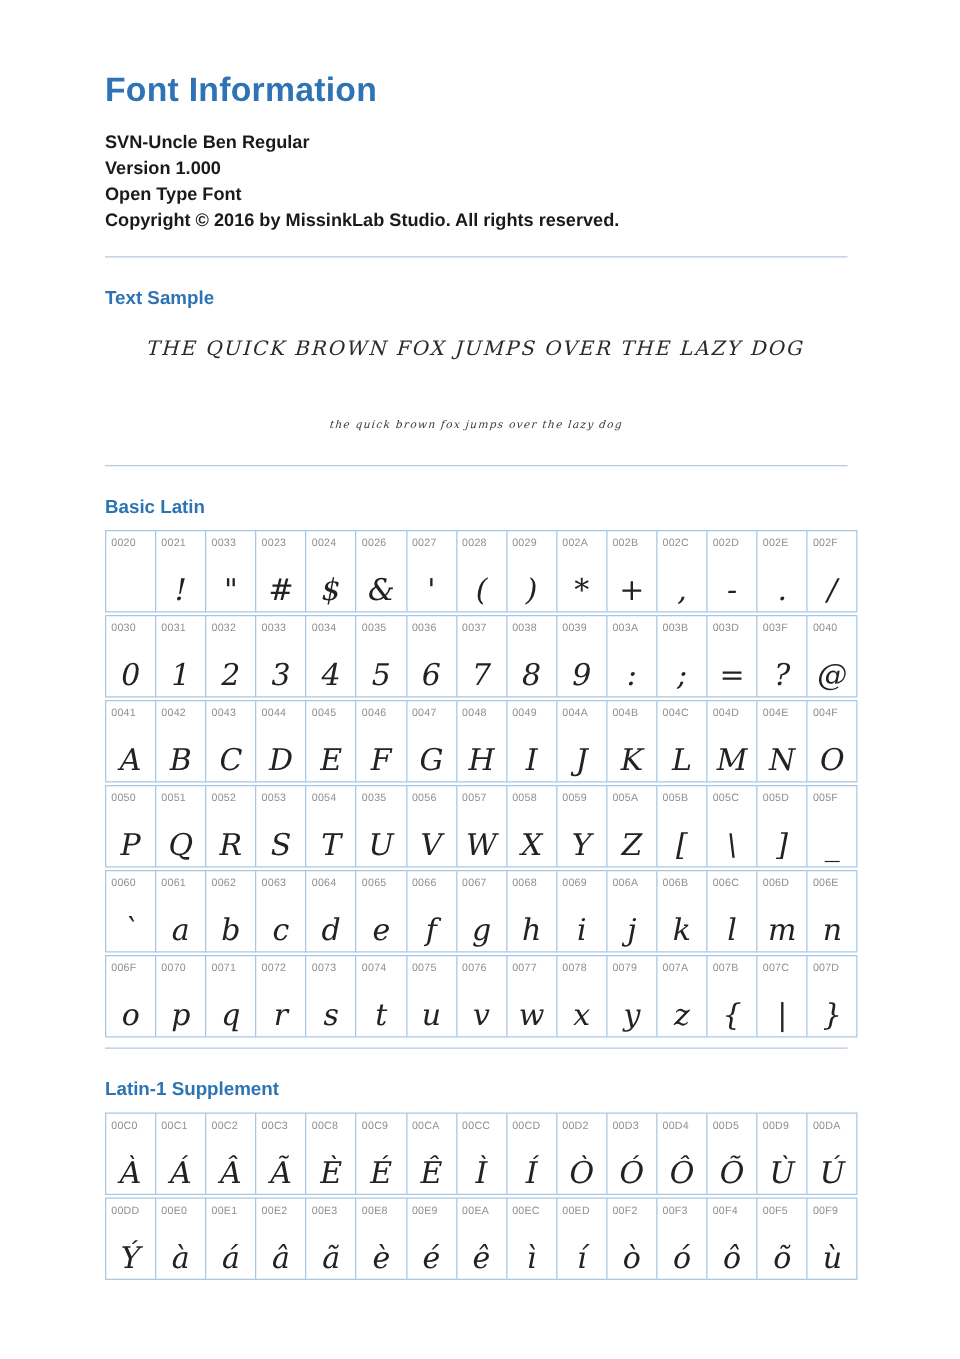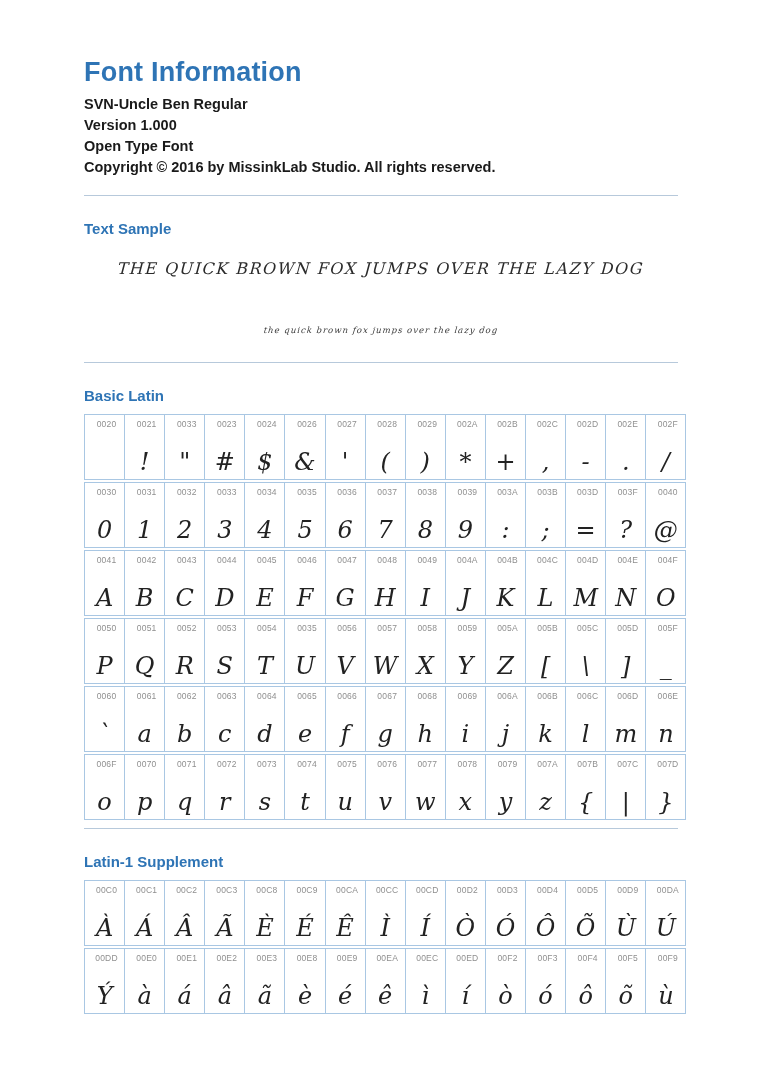--- a/index.html
+++ b/index.html
@@ -18,21 +18,21 @@
     font-family:"Liberation Sans",sans-serif;
     color:var(--text-black);
     overflow:hidden;
   }
   .page{padding:56px 80px 0 84px;width:758px;}
 
   .page-title{
     font-size:27px;font-weight:bold;color:var(--heading-blue);
     line-height:32px;letter-spacing:0.2px;
   }
-  .info-block{margin-top:6px;}
+  .info-block{margin-top:16px;}
   .info-line{font-size:14.5px;font-weight:bold;line-height:21px;color:var(--text-black);}
 
   .divider{border:none;border-top:1px solid var(--divider);height:0;}
   .divider-1{margin-top:17px;}
   .divider-2{margin-top:27px;}
   .divider-3{margin-top:8px;}
 
   .section-heading{
     font-size:15px;font-weight:bold;color:var(--heading-blue);
     margin-top:24px;line-height:18px;
@@ -44,21 +44,21 @@
     font-size:16px;letter-spacing:1.5px;color:#2b2b2b;
     transform:skewX(-4deg);
   }
   .sample-small{
     margin-top:47px;text-align:center;
     font-family:"DejaVu Serif",serif;font-style:italic;
     font-size:8.5px;letter-spacing:1px;color:#3a3a3a;
     transform:skewX(-6deg);
   }
 
-  .glyph-table{margin-top:9px;text-align:center;}
+  .glyph-table{margin-top:9px;}
   .glyph-row{display:flex;margin-bottom:2px;}
   .glyph-cell{
     flex:0 0 41.1px;width:41.1px;height:66px;
     border:1px solid var(--table-border);
     margin-left:-1px;
     display:flex;flex-direction:column;
     background:#fff;
   }
   .glyph-cell:first-child{margin-left:0;}
   .cell-code{

